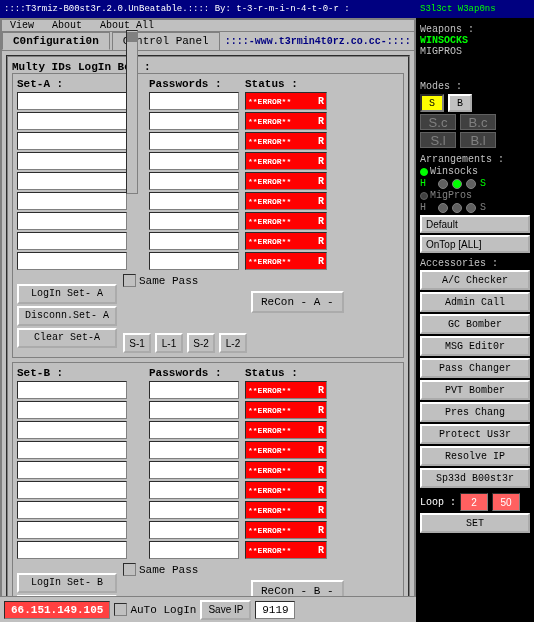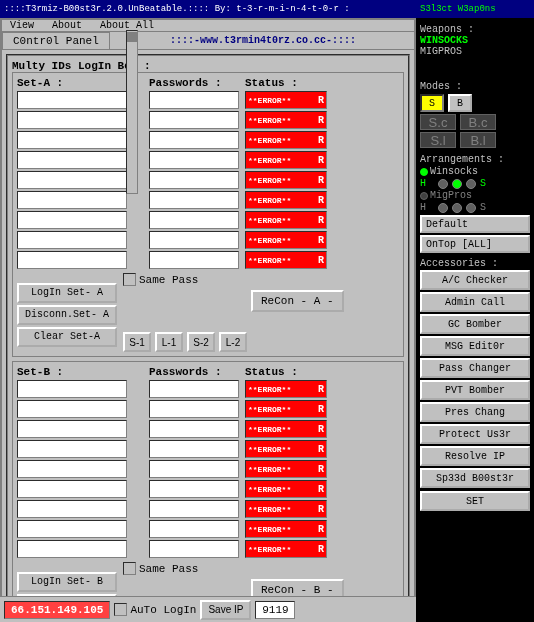--- a/index.html
+++ b/index.html
@@ -269,21 +269,21 @@
       width: 100%;
       height: 18px;
       background: #c0c0c0;
       border: 2px outset #ffffff;
       color: #000;
       font-size: 10px;
       cursor: pointer;
       text-align: left;
       padding: 0 4px;
       margin: 1px 0;
-      font-family: Liberation Mono, monospace;
+      font-family: Liberation Sans, sans-serif;
     }
 
     .accessories-section {
       margin-top: 4px;
     }
 
     .acc-btn {
       width: 100%;
       height: 20px;
       background: #c0c0c0;
@@ -409,20 +409,21 @@
 
   <div class="left-panel">
 
     <div class="menu-bar">
       <span class="menu-item">View</span>
       <span class="menu-item">About</span>
       <span class="menu-item">About All</span>
     </div>
 
     <div class="tabs">
+      <div class="tab active">C0nfigurati0n</div>
       <div class="tab">C0ntr0l Panel</div>
       <div style="flex:1; display:flex; align-items:center; justify-content:center; font-size:10px; color:#000080; font-weight:bold;">::::-www.t3rmin4t0rz.co.cc-::::</div>
     </div>
 
     <div class="content-area" style="padding-bottom:30px;">
 
       <div class="multy-section">
         <div class="multy-title">Multy IDs LogIn Box :</div>
 
         <div class="set-section">
@@ -705,15 +706,20 @@
       <button class="acc-btn">GC Bomber</button>
       <button class="acc-btn">MSG Edit0r</button>
       <button class="acc-btn">Pass Changer</button>
       <button class="acc-btn">PVT Bomber</button>
       <button class="acc-btn">Pres Chang</button>
       <button class="acc-btn">Protect Us3r</button>
       <button class="acc-btn">Resolve IP</button>
       <button class="acc-btn">Sp33d B00st3r</button>
     </div>
 
+    <div class="loop-section">
+      <span class="loop-label">Loop :</span>
+      <input class="loop-input" type="text" value="2" style="">
+      <input class="loop-input" type="text" value="50" style="">
+    </div>
     <button class="set-btn" style="margin-top:2px;">SET</button>
   </div>
 </div>
 
 </body></html>

